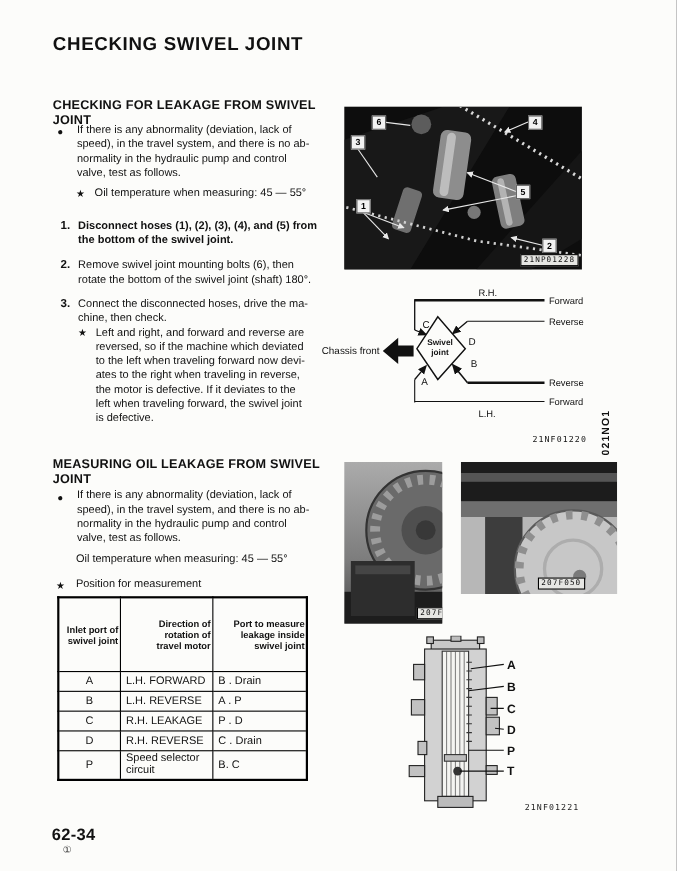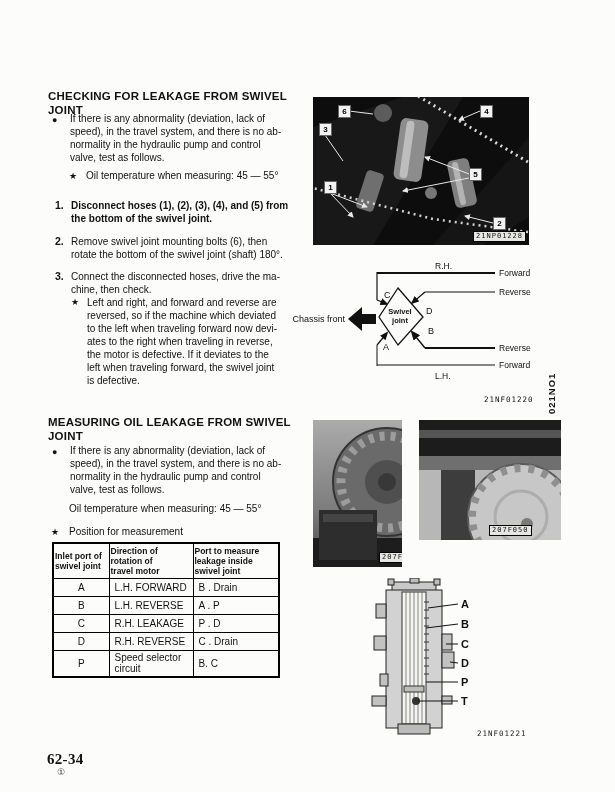--- a/index.html
+++ b/index.html
@@ -9,40 +9,41 @@
   .pre{white-space:pre-line;}
   .just{text-align:justify;}
   .title{font-size:17px;font-weight:bold;letter-spacing:.6px;}
   .h2{font-size:11.5px;font-weight:bold;line-height:13.5px;letter-spacing:.2px;}
   .body{font-size:10px;line-height:13px;}
   .mark{font-size:9px;line-height:13px;}
   .stepnum{font-size:10.5px;font-weight:bold;}
   .oil{font-size:10px;}
   table.meas{border-collapse:collapse;border:2px solid #000;table-layout:fixed;}
   table.meas th,table.meas td{border:1px solid #000;font-family:"Liberation Sans",sans-serif;}
-  table.meas th{font-size:8.5px;font-weight:bold;line-height:10px;text-align:left;vertical-align:middle;padding:2px 1px;}
+  table.meas th{font-size:8.5px;font-weight:bold;line-height:10px;text-align:right;vertical-align:middle;padding:18px 1px;}
   table.meas td{font-size:10px;vertical-align:middle;padding:1px 0 1px 5px;line-height:11px;}
   table.meas td.c{text-align:center;padding-left:0;}
   .photo{position:absolute;overflow:hidden;}
   .callout{position:absolute;background:#f2f2f2;border:1px solid #666;color:#000;
            font-size:8px;font-weight:bold;width:11px;height:11px;line-height:11px;text-align:center;z-index:3;}
   .photocode{position:absolute;background:#e6e6e3;border:1px solid #000;color:#111;
              font-size:7px;line-height:9px;letter-spacing:1px;padding:0 2px;z-index:3;
              font-family:"DejaVu Sans Mono",monospace;}
   .figcode{font-size:7.5px;letter-spacing:1px;color:#222;font-family:"DejaVu Sans Mono",monospace;}
   .sidecode{font-size:9.5px;font-weight:bold;letter-spacing:1px;writing-mode:vertical-rl;transform:rotate(180deg);}
-  .footer-num{font-size:15px;font-weight:bold;letter-spacing:.3px;font-family:Liberation Serif, serif;}
+  .footer-num{font-size:15px;font-weight:bold;letter-spacing:.3px;}
   .footer-note{font-size:9px;color:#333;}
   svg text{font-family:"Liberation Sans",sans-serif;fill:#111;}
 </style>
 </head>
 <body>
 
 <div class="page">
 
+  <div class="abs title" style="left:48px;top:30px;">CHECKING SWIVEL JOINT</div>
 
   <div class="abs h2 pre" style="left:48px;top:90px;width:255px;">CHECKING FOR LEAKAGE FROM SWIVEL
 JOINT</div>
 
   <div class="abs mark" style="left:52px;top:114px;">●</div>
   <div class="abs body pre just" style="left:70px;top:112px;width:233px;">If there is any abnormality (deviation, lack of
 speed), in the travel system, and there is no ab-
 normality in the hydraulic pump and control
 valve, test as follows.</div>
 

